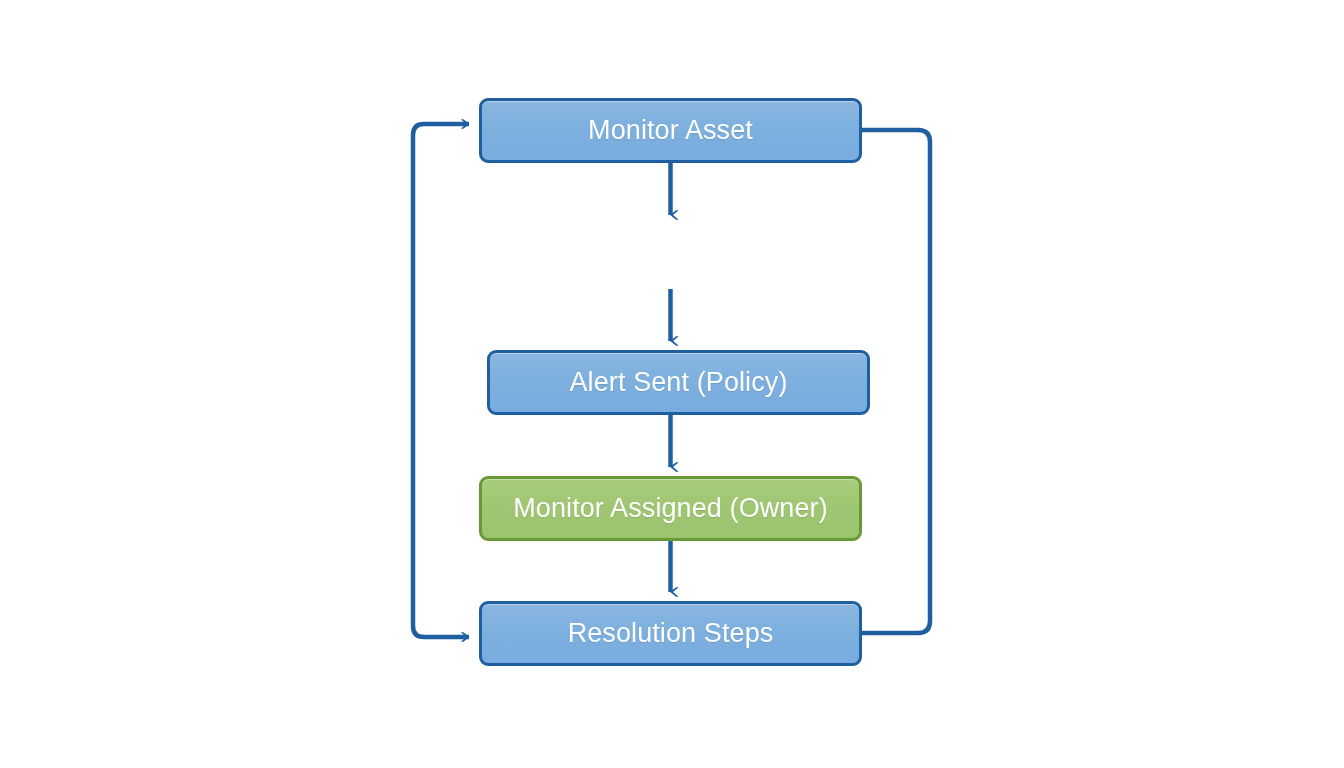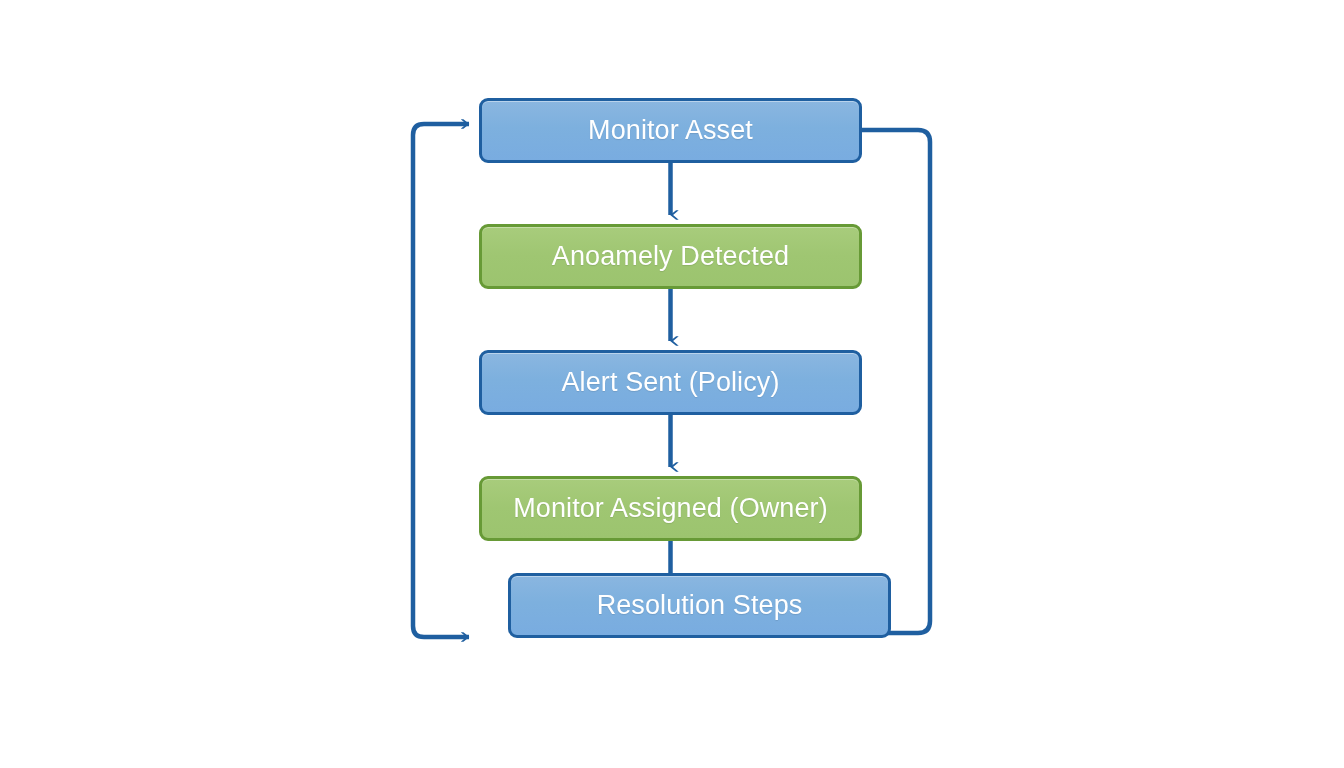--- a/index.html
+++ b/index.html
@@ -59,23 +59,23 @@
   }
 
   .node.green {
     background: linear-gradient(180deg, #a8cc7c 0%, #9fc672 48%, #9cc46f 100%);
     border: 3px solid #679a36;
     box-shadow: inset 0 1px 0 rgba(255,255,255,0.35);
   }
 
   #node-monitor-asset        { top: 98px;  }
   #node-anomaly-detected     { top: 224px; }
-  #node-alert-sent           { top: 350px; }
+  #node-alert-sent           { top: 350px; margin-left: 8px; }
   #node-incident-assigned    { top: 476px; }
-  #node-resolution-steps     { top: 573px; margin-left: 29px; }
+  #node-resolution-steps     { top: 601px; }
 
   .node-label {
     display: block;
     white-space: nowrap;
   }
 </style>
 </head>
 <body>
 
 <div id="canvas">
@@ -102,23 +102,20 @@
       <path d="M413,400 L413,626 Q413,637 424,637 L469,637" marker-end="url(#arrow-right)"></path>
     </g>
 
     <path d="M862,130 L918,130 Q930,130 930,142 L930,621 Q930,633 918,633 L862,633" stroke="#1f5fa0" stroke-width="4.5" fill="none" stroke-linejoin="round" stroke-linecap="butt"></path>
   </svg>
 
   <div class="node blue" id="node-monitor-asset">
     <span class="node-label">Monitor Asset</span>
   </div>
 
-  <div class="node green" id="node-anomaly-detected">
-    <span class="node-label">Anoamely Detected</span>
-  </div>
 
   <div class="node blue" id="node-alert-sent">
     <span class="node-label">Alert Sent (Policy)</span>
   </div>
 
   <div class="node green" id="node-incident-assigned">
     <span class="node-label">Monitor Assigned (Owner)</span>
   </div>
 
   <div class="node blue" id="node-resolution-steps">

